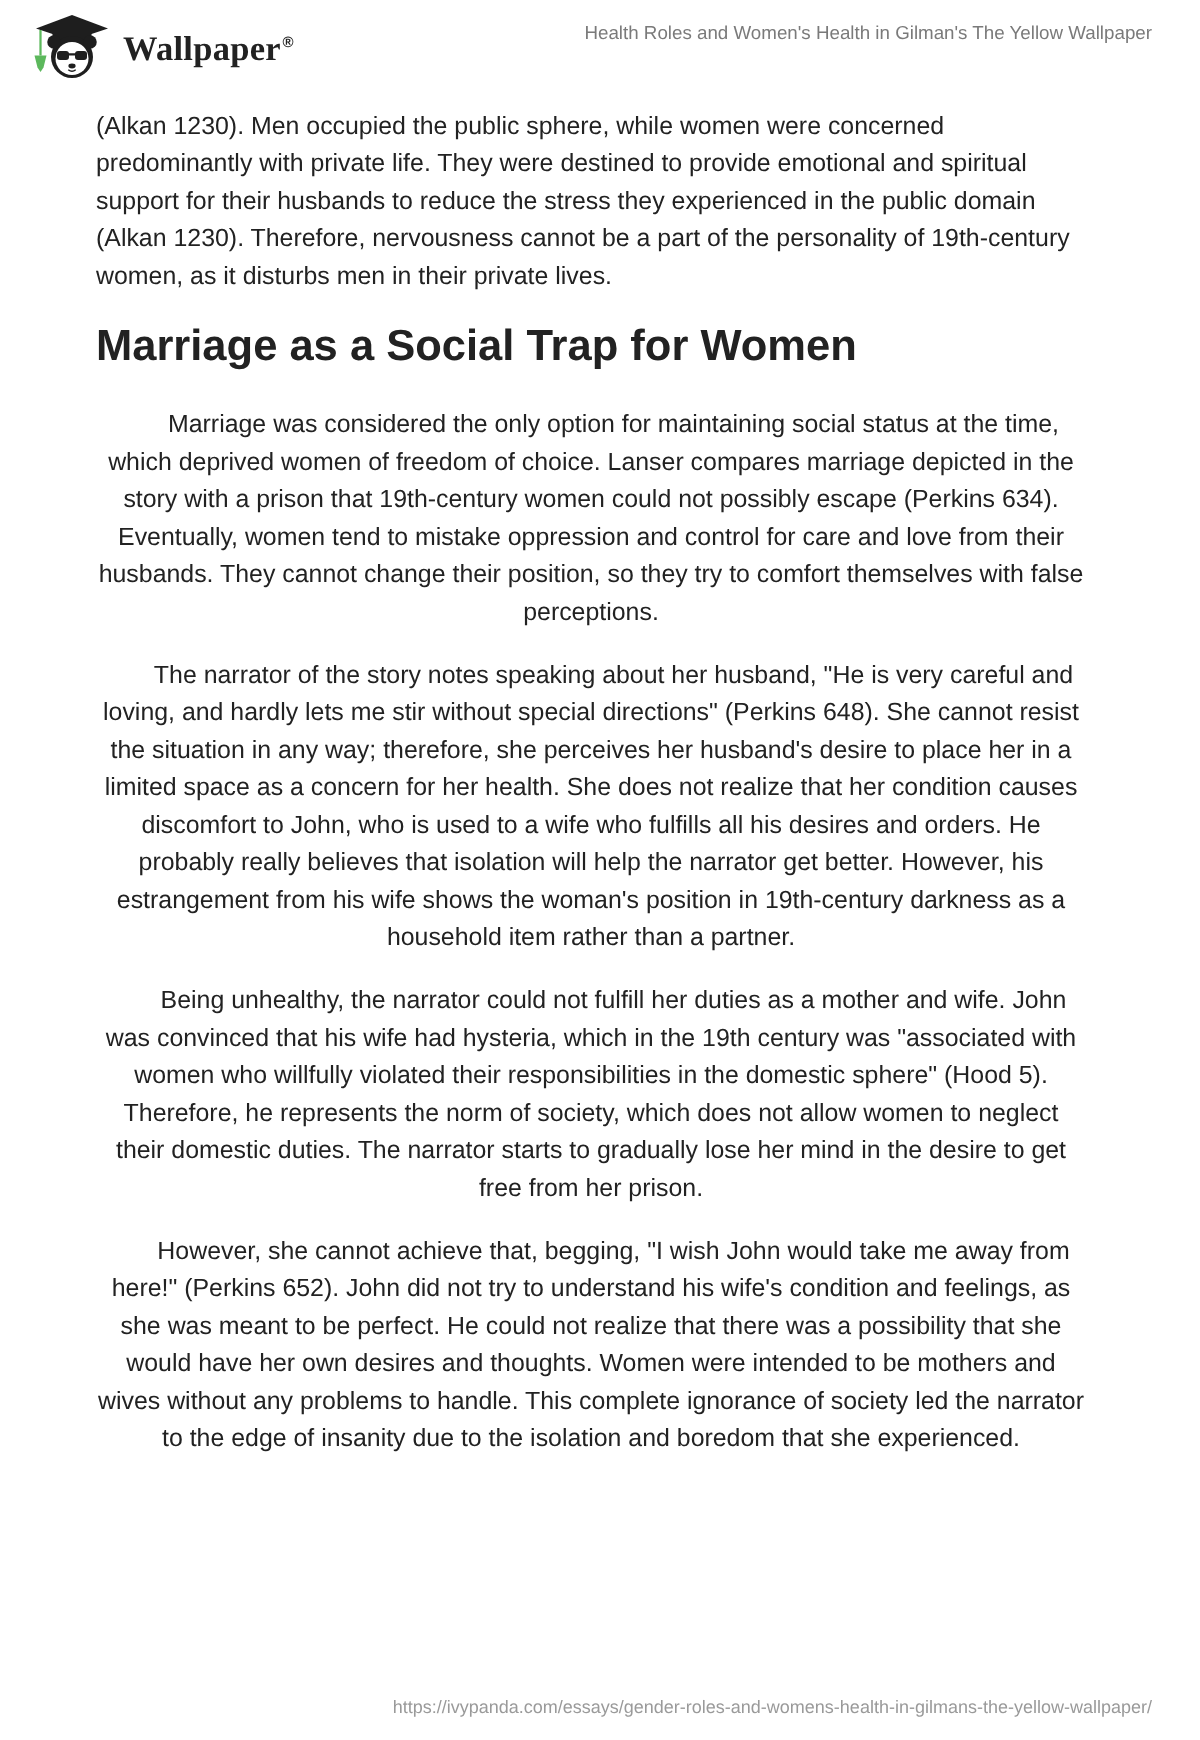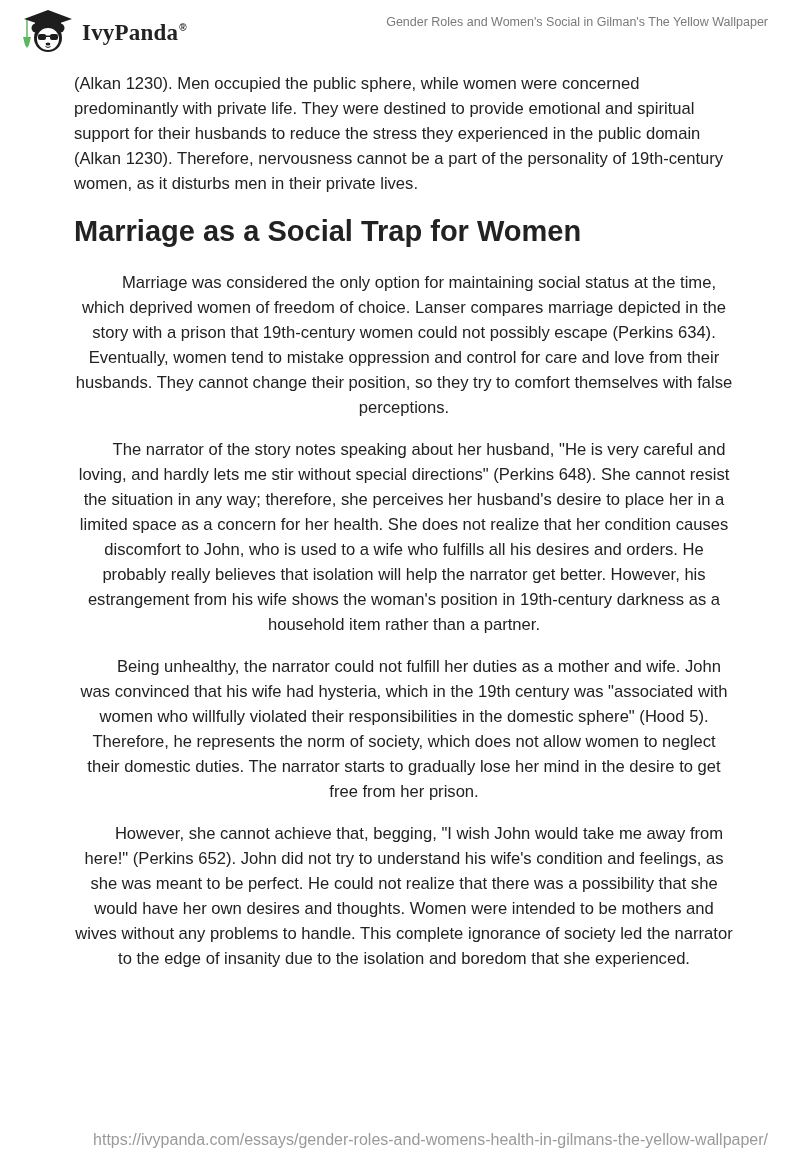--- a/index.html
+++ b/index.html
@@ -55,21 +55,21 @@
     .doc-title {
       position: absolute;
       right: 32px;
       top: 15px;
       font-size: 12.5px;
       color: #7a7a7a;
       white-space: nowrap;
     }
     .content {
       position: absolute;
-      left: 74px;
+      left: 64px;
       top: 71px;
       width: 660px;
     }
     .content p {
       margin: 0 0 17px 0;
       font-size: 16.6px;
       line-height: 25px;
       color: #222222;
     }
     .content p.indent {
@@ -80,21 +80,21 @@
       margin: 4px 0 21px 0;
       font-size: 29px;
       line-height: 36px;
       font-weight: bold;
       color: #222222;
     }
     .footer-url {
       position: absolute;
       right: 32px;
       top: 1131px;
-      font-size: 16px;
+      font-size: 12px;
       color: #9a9a9a;
       white-space: nowrap;
       text-decoration: none;
     }
   </style>
 </head>
 <body>
 
 <div class="header">
   <a class="logo">
@@ -112,23 +112,23 @@
       <circle cx="20" cy="21" r="4.5" fill="#1e1e1e"></circle>
       <circle cx="44" cy="21" r="4.5" fill="#1e1e1e"></circle>
 
       <rect x="22" y="27" width="8" height="6" rx="2" fill="#1e1e1e"></rect>
       <rect x="34" y="27" width="8" height="6" rx="2" fill="#1e1e1e"></rect>
       <rect x="29" y="28.5" width="6" height="1.5" fill="#1e1e1e"></rect>
 
       <ellipse cx="32" cy="37" rx="2.4" ry="1.6" fill="#1e1e1e"></ellipse>
       <path d="M29.5,39.5 Q32,41.5 34.5,39.5" stroke="#1e1e1e" stroke-width="1" fill="none"></path>
     </svg>
-    <span class="logo-text"><span>IvyPanda</span><span class="logo-reg">®</span></span>
+    <span class="logo-text"><span>Wallpaper</span><span class="logo-reg">®</span></span>
   </a>
-  <div class="doc-title">Gender Roles and Women's Social in Gilman's The Yellow Wallpaper</div>
+  <div class="doc-title">Health Roles and Women's Health in Gilman's The Yellow Wallpaper</div>
 </div>
 
 <div class="content">
   <p>(Alkan 1230). Men occupied the public sphere, while women were concerned predominantly with private life. They were destined to provide emotional and spiritual support for their husbands to reduce the stress they experienced in the public domain (Alkan 1230). Therefore, nervousness cannot be a part of the personality of 19th-century women, as it disturbs men in their private lives.</p>
   <h2>Marriage as a Social Trap for Women</h2>
   <p class="indent">Marriage was considered the only option for maintaining social status at the time, which deprived women of freedom of choice. Lanser compares marriage depicted in the story with a prison that 19th-century women could not possibly escape (Perkins 634). Eventually, women tend to mistake oppression and control for care and love from their husbands. They cannot change their position, so they try to comfort themselves with false perceptions.</p>
   <p class="indent">The narrator of the story notes speaking about her husband, "He is very careful and loving, and hardly lets me stir without special directions" (Perkins 648). She cannot resist the situation in any way; therefore, she perceives her husband's desire to place her in a limited space as a concern for her health. She does not realize that her condition causes discomfort to John, who is used to a wife who fulfills all his desires and orders. He probably really believes that isolation will help the narrator get better. However, his estrangement from his wife shows the woman's position in 19th-century darkness as a household item rather than a partner.</p>
   <p class="indent">Being unhealthy, the narrator could not fulfill her duties as a mother and wife. John was convinced that his wife had hysteria, which in the 19th century was "associated with women who willfully violated their responsibilities in the domestic sphere" (Hood 5). Therefore, he represents the norm of society, which does not allow women to neglect their domestic duties. The narrator starts to gradually lose her mind in the desire to get free from her prison.</p>
   <p class="indent">However, she cannot achieve that, begging, "I wish John would take me away from here!" (Perkins 652). John did not try to understand his wife's condition and feelings, as she was meant to be perfect. He could not realize that there was a possibility that she would have her own desires and thoughts. Women were intended to be mothers and wives without any problems to handle. This complete ignorance of society led the narrator to the edge of insanity due to the isolation and boredom that she experienced.</p>
 </div>

